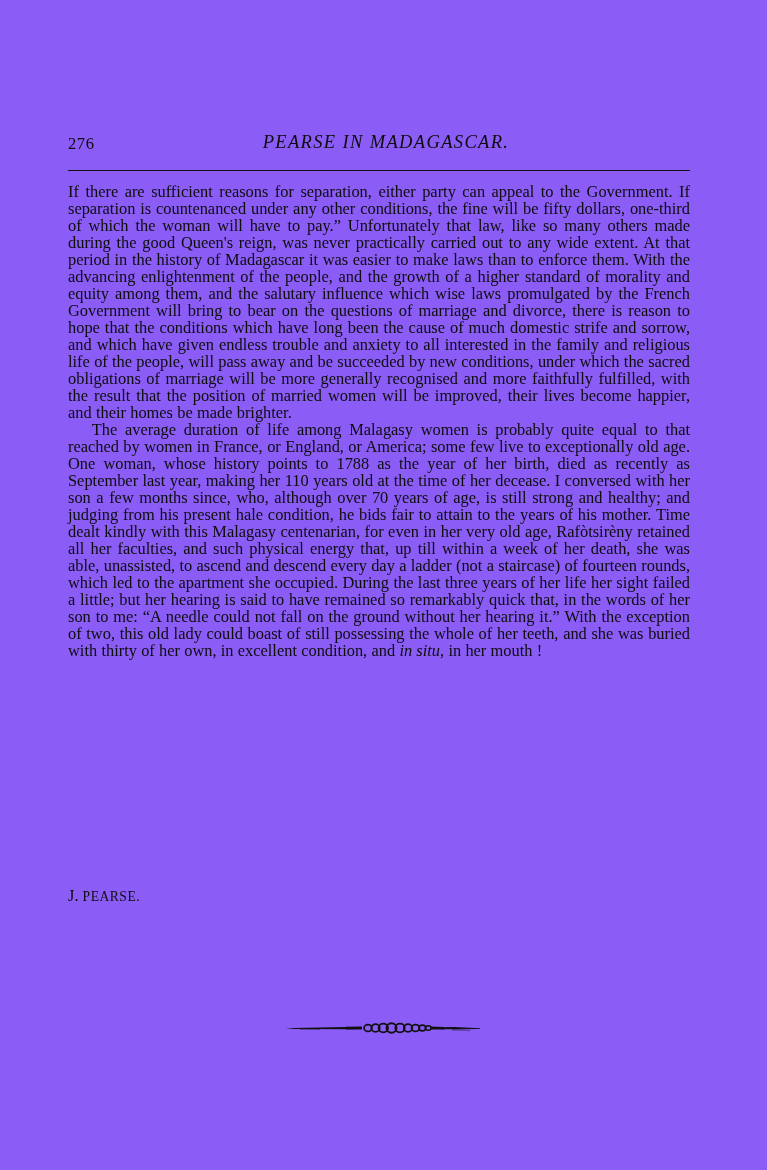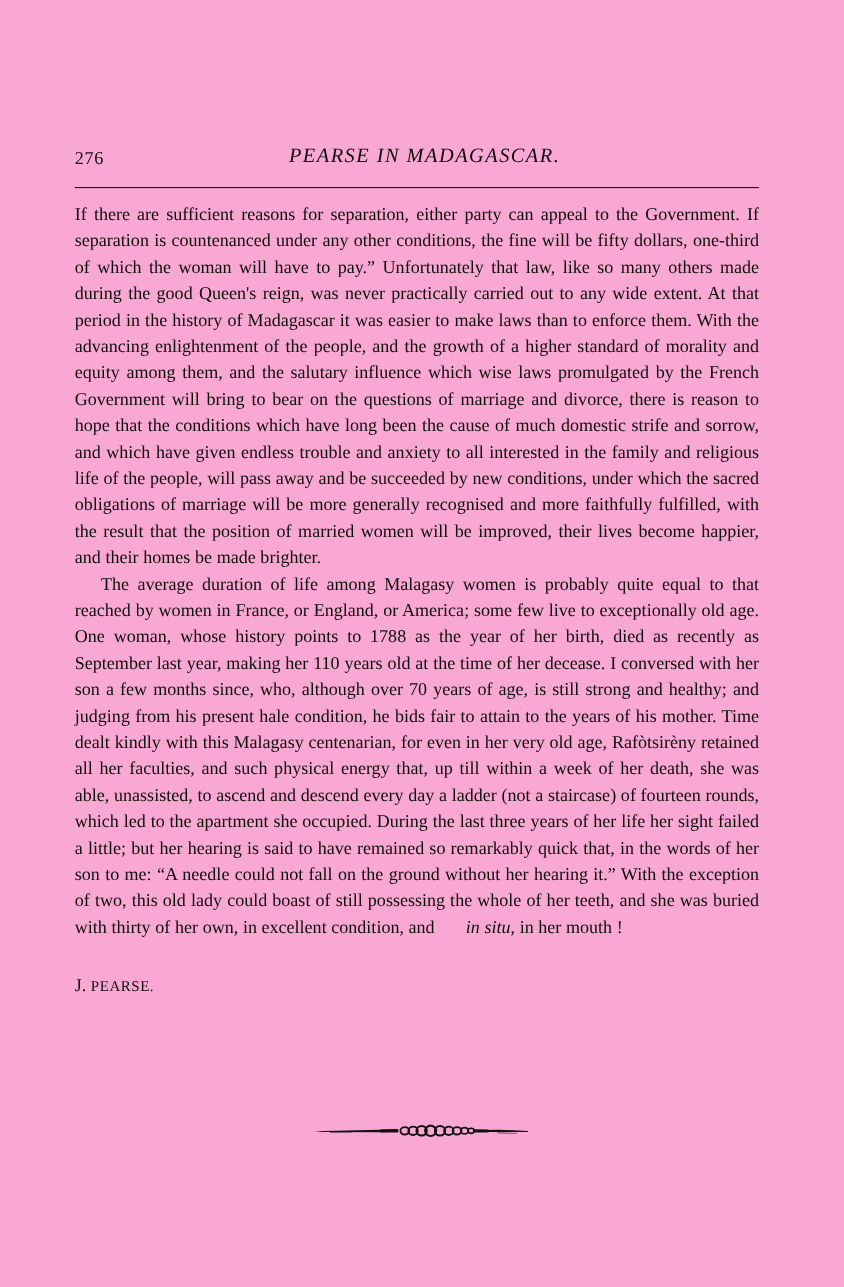--- a/index.html
+++ b/index.html
@@ -7,21 +7,21 @@
     margin: 0;
     padding: 0;
     background: #ffffff;
   }
 
   .page {
     position: relative;
     width: 767px;
     height: 1170px;
     margin: 0 auto;
-    background: #f9a8d4;
+    background: #8b5cf6;
     overflow: hidden;
     font-family: "Liberation Serif", "DejaVu Serif", serif;
     color: #0d0d0d;
     -webkit-font-smoothing: antialiased;
   }
 
   
   .running-head {
     position: absolute;
     left: 68px;
@@ -66,36 +66,35 @@
   .textblock {
     position: absolute;
     left: 68px;
     top: 183px;
     width: 622px;
   }
 
   .textblock p {
     margin: 0;
     font-size: 16.4px;
-    line-height: 24px;
+    line-height: 17px;
     text-align: justify;
     text-justify: inter-word;
     word-spacing: 0.15px;
     font-variant-numeric: oldstyle-nums;
     font-feature-settings: "onum" 1;
     hyphens: none;
   }
 
   .textblock p + p {
     text-indent: 1.45em;
   }
 
   em.latin {
     font-style: italic;
-    margin-left: 24px;
   }
 
   
   .signature {
     position: absolute;
     left: 68px;
     top: 886px;
     width: 622px;
     font-size: 16.4px;
     padding-right: 9px;

